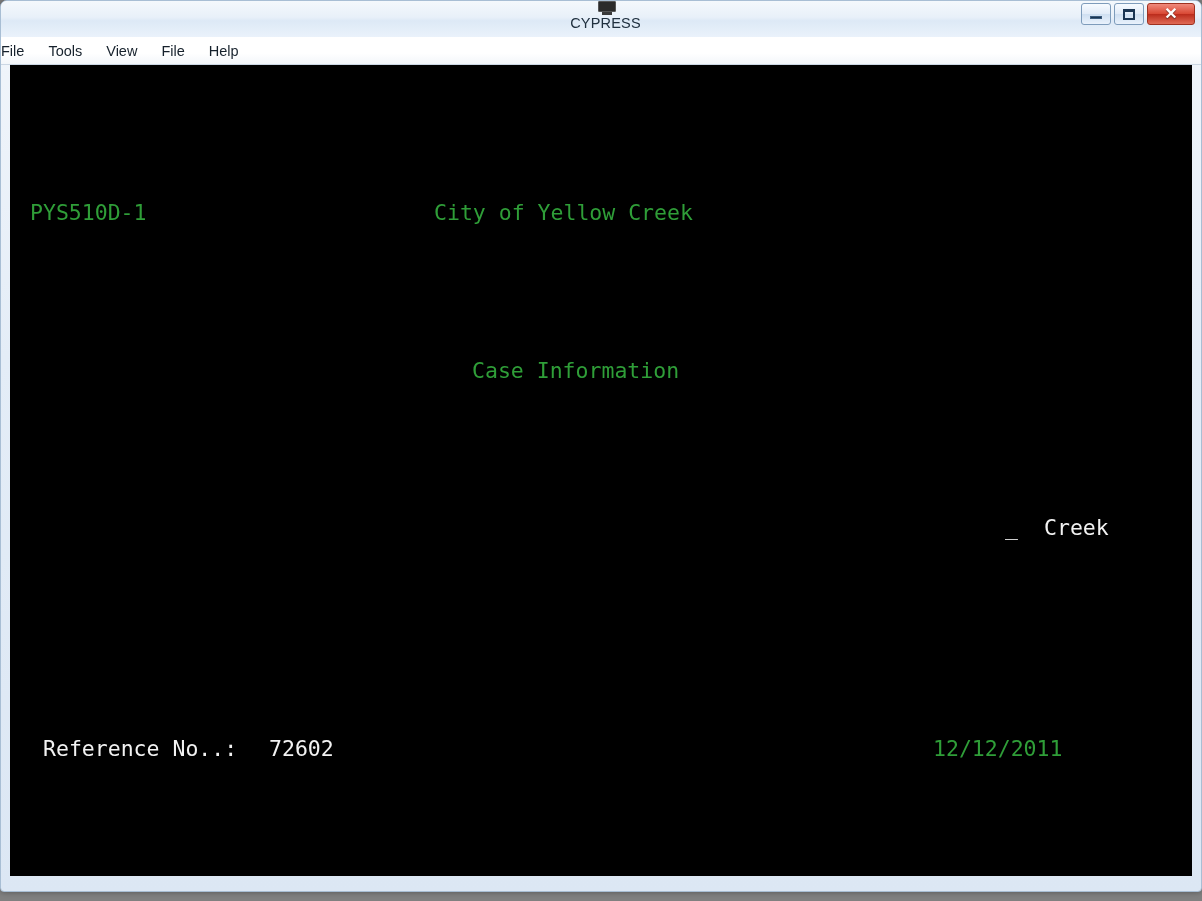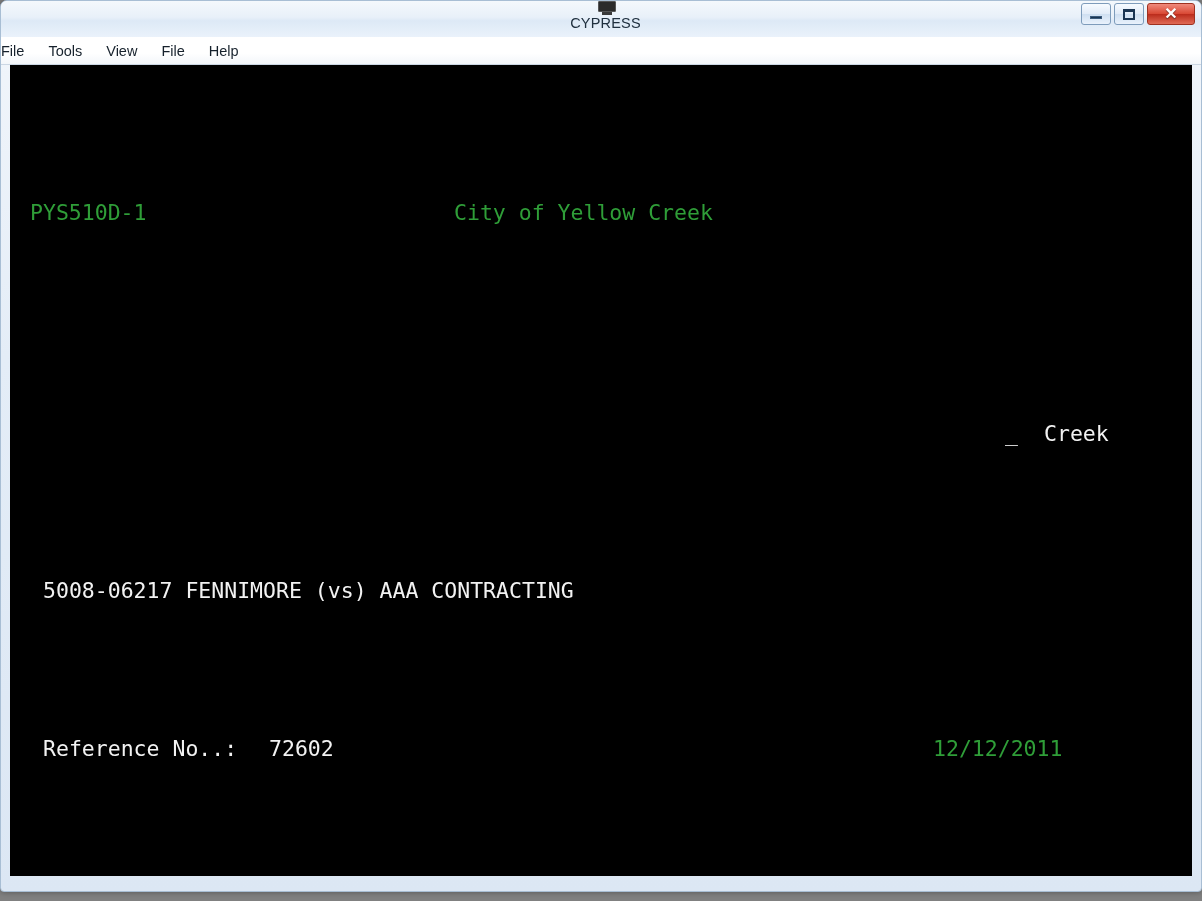--- a/index.html
+++ b/index.html
@@ -174,35 +174,35 @@
     <div class="menu-item">File</div>
     <div class="menu-item">Help</div>
   </div>
 
   <div id="terminal-wrap">
     <div id="terminal">
 
       
       <div class="row">
         <span class="abs grn" style="left:20px">PYS510D-1</span>
-        <span class="abs grn" style="left:444px">City of Yellow Creek</span>
-      </div>
-
-      
+        <span class="abs grn" style="left:424px">City of Yellow Creek</span>
+      </div>
+
+      
+      <div class="row">
+        <span class="abs grn" style="left:462px">Case Information</span>
+      </div>
 
       
       <div class="row">
         <span class="abs wht" style="left:995px">_</span>
         <span class="abs wht" style="left:1034px">Creek</span>
       </div>
 
       
-      <div class="row">
-        <span class="abs wht" style="left:33px">5008-06217 FENNIMORE (vs) AAA CONTRACTING</span>
-      </div>
 
       
       <div class="row">
         <span class="abs wht" style="left:33px">Reference No..:</span>
         <span class="abs wht" style="left:259px">72602</span>
         <span class="abs grn" style="left:923px">12/12/2011</span>
       </div>
 
       
 

